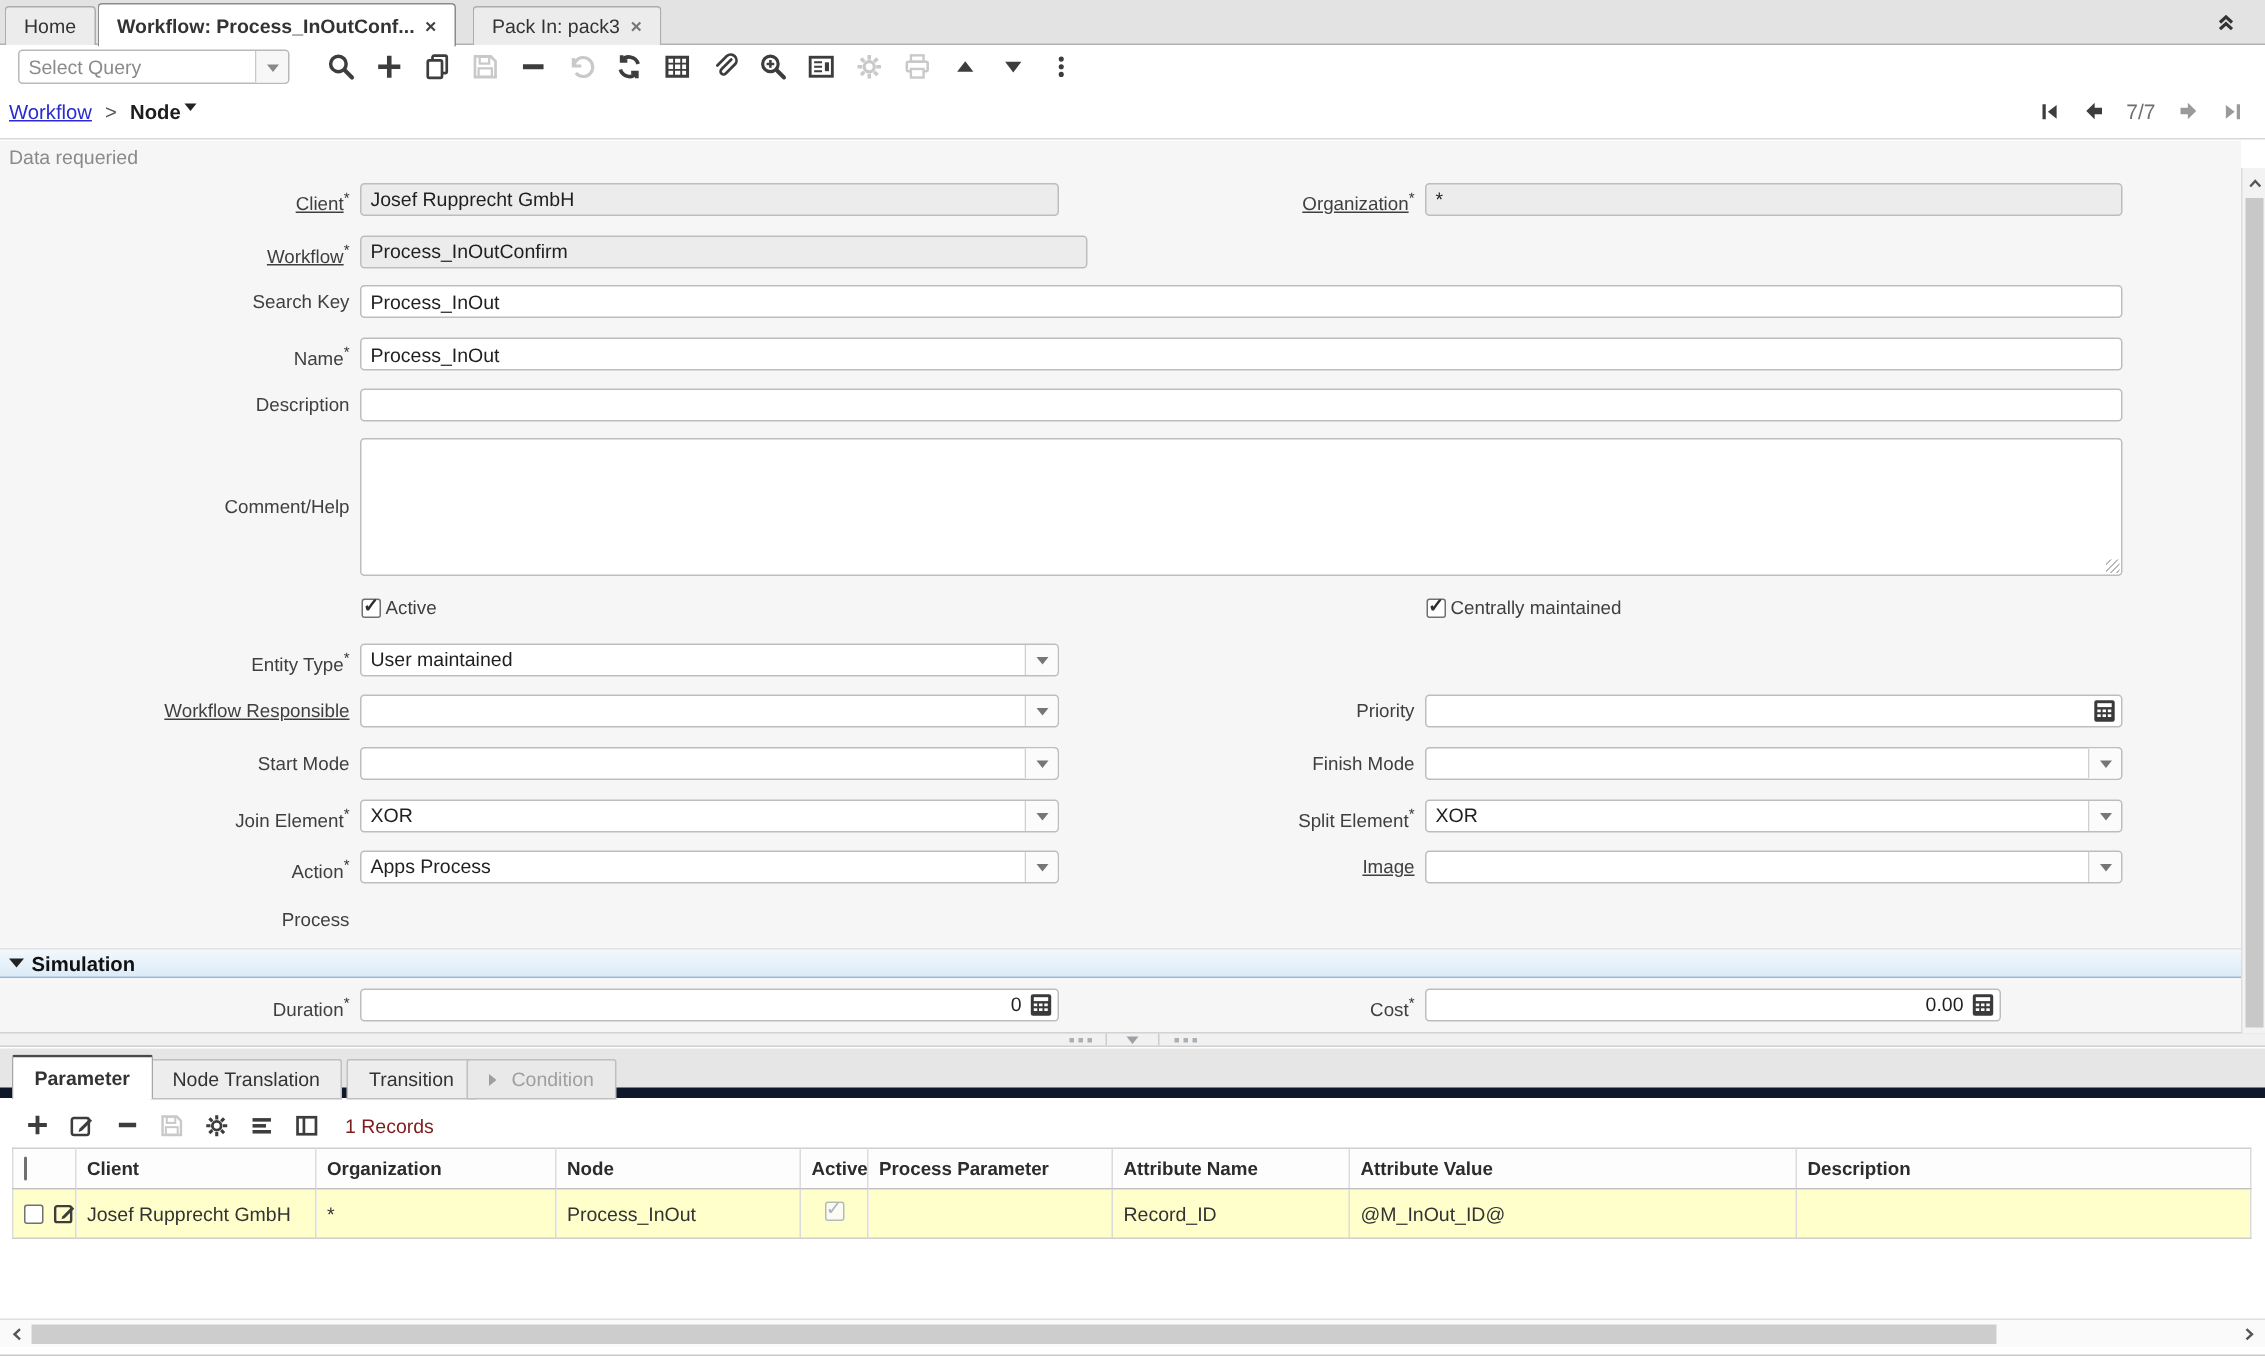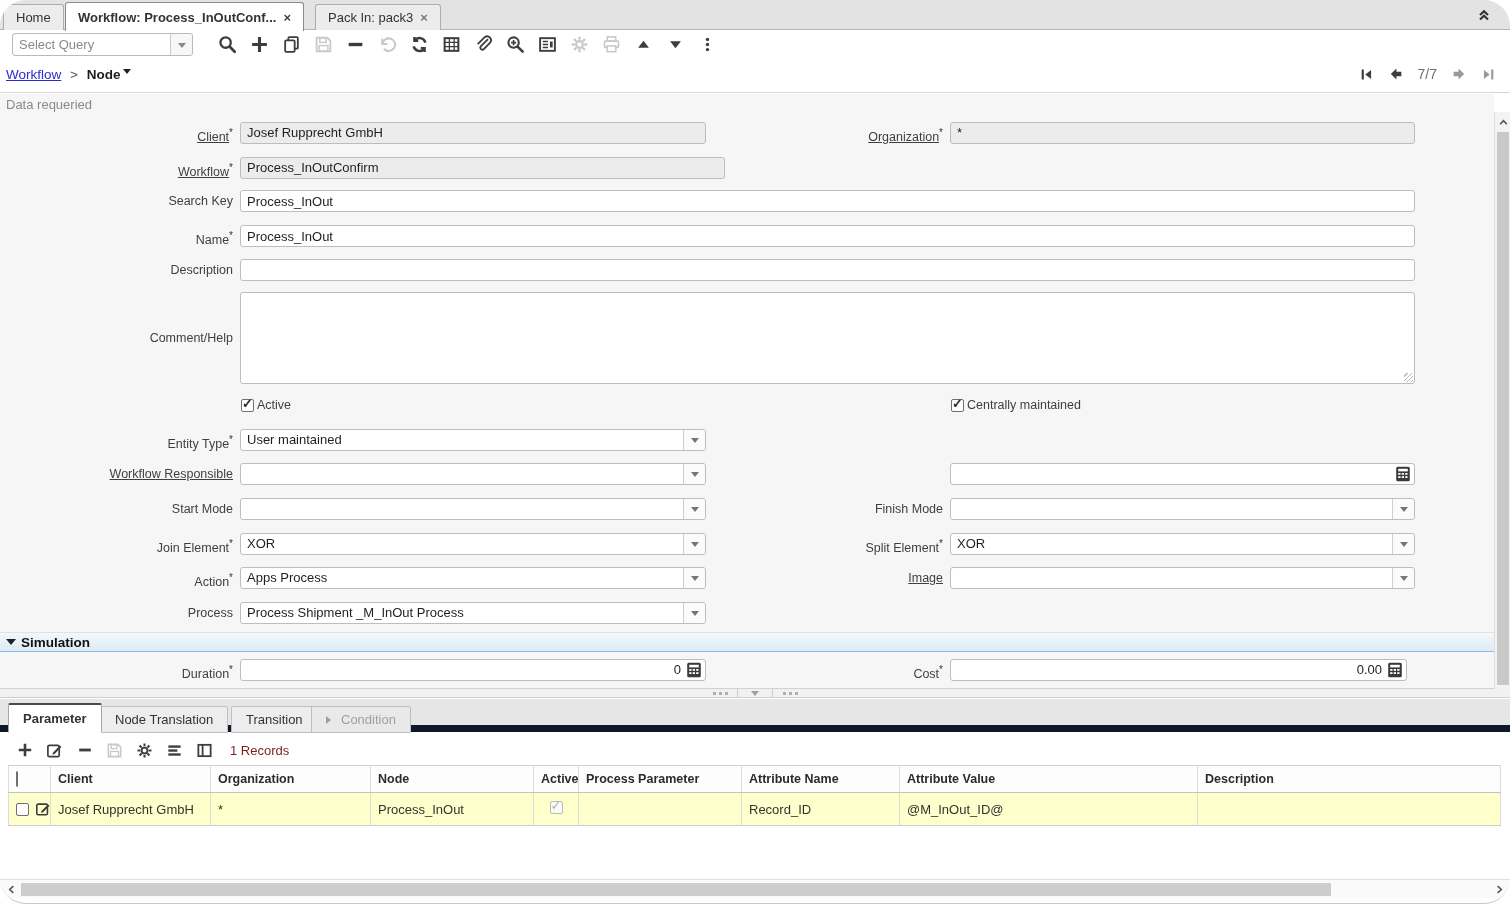--- a/index.html
+++ b/index.html
@@ -1,20 +1,20 @@
 <!DOCTYPE html>
 <html><head>
 <meta charset="utf-8">
 <style>
   * { margin:0; padding:0; box-sizing:border-box; }
   html,body { background:#fff; }
   #app {
     position:relative; width:1510px; height:904px; overflow:hidden;
     font-family:"Liberation Sans", sans-serif; font-size:13px; color:#222;
-    background:#fff; border-bottom:1px solid #c9c9c9;border-radius:26px;
+    background:#fff; border-bottom:1px solid #c9c9c9;
   }
   svg { display:block; }
   .ic { color:#3d3d3d; }
   .ic.dis { color:#c9c9c9; }
 
   
   .tabbar { position:absolute; top:0; left:0; right:0; height:30px; background:#e3e3e3; border-bottom:1px solid #b3b3b3; }
   .tab { position:absolute; top:4px; height:26px; display:flex; align-items:center; gap:7px;
          padding:0 12px; background:#ececec; border:1px solid #adadad; border-bottom:none;
          border-radius:3px 3px 0 0; font-size:13px; color:#333; cursor:default; }
@@ -320,20 +320,21 @@
 
     <div class="lbl" style="top:335px;"><span class="txt">Entity Type</span><sup>*</sup></div>
     <div class="field combo" style="left:240px; top:335px; width:466px;">
       <span>User maintained</span><span class="ddbtn"></span>
     </div>
 
     <div class="lbl" style="top:369px;"><span class="txt link">Workflow Responsible</span></div>
     <div class="field combo" style="left:240px; top:369px; width:466px;">
       <span></span><span class="ddbtn"></span>
     </div>
+    <div class="lbl rcol" style="top:369px;"><span class="txt">Priority</span></div>
     <div class="field numfield" style="left:950px; top:369px; width:465px;">
       <span></span>
       <span class="calcbtn">
           <svg width="16" height="16" viewBox="0 0 16 16">
             <rect x="1.2" y="0.8" width="13.6" height="14.4" rx="1.5" fill="#3a3a3a"></rect>
             <rect x="3.2" y="2.8" width="9.6" height="2.6" fill="#fff"></rect>
             <g fill="#fff">
               <rect x="3.2" y="7" width="2.3" height="1.8"></rect>
               <rect x="6.7" y="7" width="2.3" height="1.8"></rect>
               <rect x="10.2" y="7" width="2.3" height="1.8"></rect>
@@ -366,23 +367,20 @@
     <div class="lbl" style="top:473px;"><span class="txt">Action</span><sup>*</sup></div>
     <div class="field combo" style="left:240px; top:473px; width:466px;">
       <span>Apps Process</span><span class="ddbtn"></span>
     </div>
     <div class="lbl rcol" style="top:473px;"><span class="txt link">Image</span></div>
     <div class="field combo" style="left:950px; top:473px; width:465px;">
       <span></span><span class="ddbtn"></span>
     </div>
 
     <div class="lbl" style="top:508px;"><span class="txt">Process</span></div>
-    <div class="field combo" style="left:240px; top:508px; width:466px;">
-      <span>Process Shipment _M_InOut Process</span><span class="ddbtn"></span>
-    </div>
 
     <div class="simheader">
       <span class="tri"></span>
       <span class="txt">Simulation</span>
     </div>
     <div class="lbl" style="top:565px;"><span class="txt">Duration</span><sup>*</sup></div>
     <div class="field numfield" style="left:240px; top:565px; width:466px;">
       <span>0</span>
       <span class="calcbtn">
           <svg width="16" height="16" viewBox="0 0 16 16">
@@ -393,21 +391,21 @@
               <rect x="6.7" y="7" width="2.3" height="1.8"></rect>
               <rect x="10.2" y="7" width="2.3" height="1.8"></rect>
               <rect x="3.2" y="10.2" width="2.3" height="1.8"></rect>
               <rect x="6.7" y="10.2" width="2.3" height="1.8"></rect>
               <rect x="10.2" y="10.2" width="2.3" height="1.8"></rect>
             </g>
           </svg>
         </span>
     </div>
     <div class="lbl rcol" style="top:565px;"><span class="txt">Cost</span><sup>*</sup></div>
-    <div class="field numfield" style="left:950px; top:565px; width:457px;">
+    <div class="field numfield" style="left:950px; top:565px; width:384px;">
       <span>0.00</span>
       <span class="calcbtn">
           <svg width="16" height="16" viewBox="0 0 16 16">
             <rect x="1.2" y="0.8" width="13.6" height="14.4" rx="1.5" fill="#3a3a3a"></rect>
             <rect x="3.2" y="2.8" width="9.6" height="2.6" fill="#fff"></rect>
             <g fill="#fff">
               <rect x="3.2" y="7" width="2.3" height="1.8"></rect>
               <rect x="6.7" y="7" width="2.3" height="1.8"></rect>
               <rect x="10.2" y="7" width="2.3" height="1.8"></rect>
               <rect x="3.2" y="10.2" width="2.3" height="1.8"></rect>

